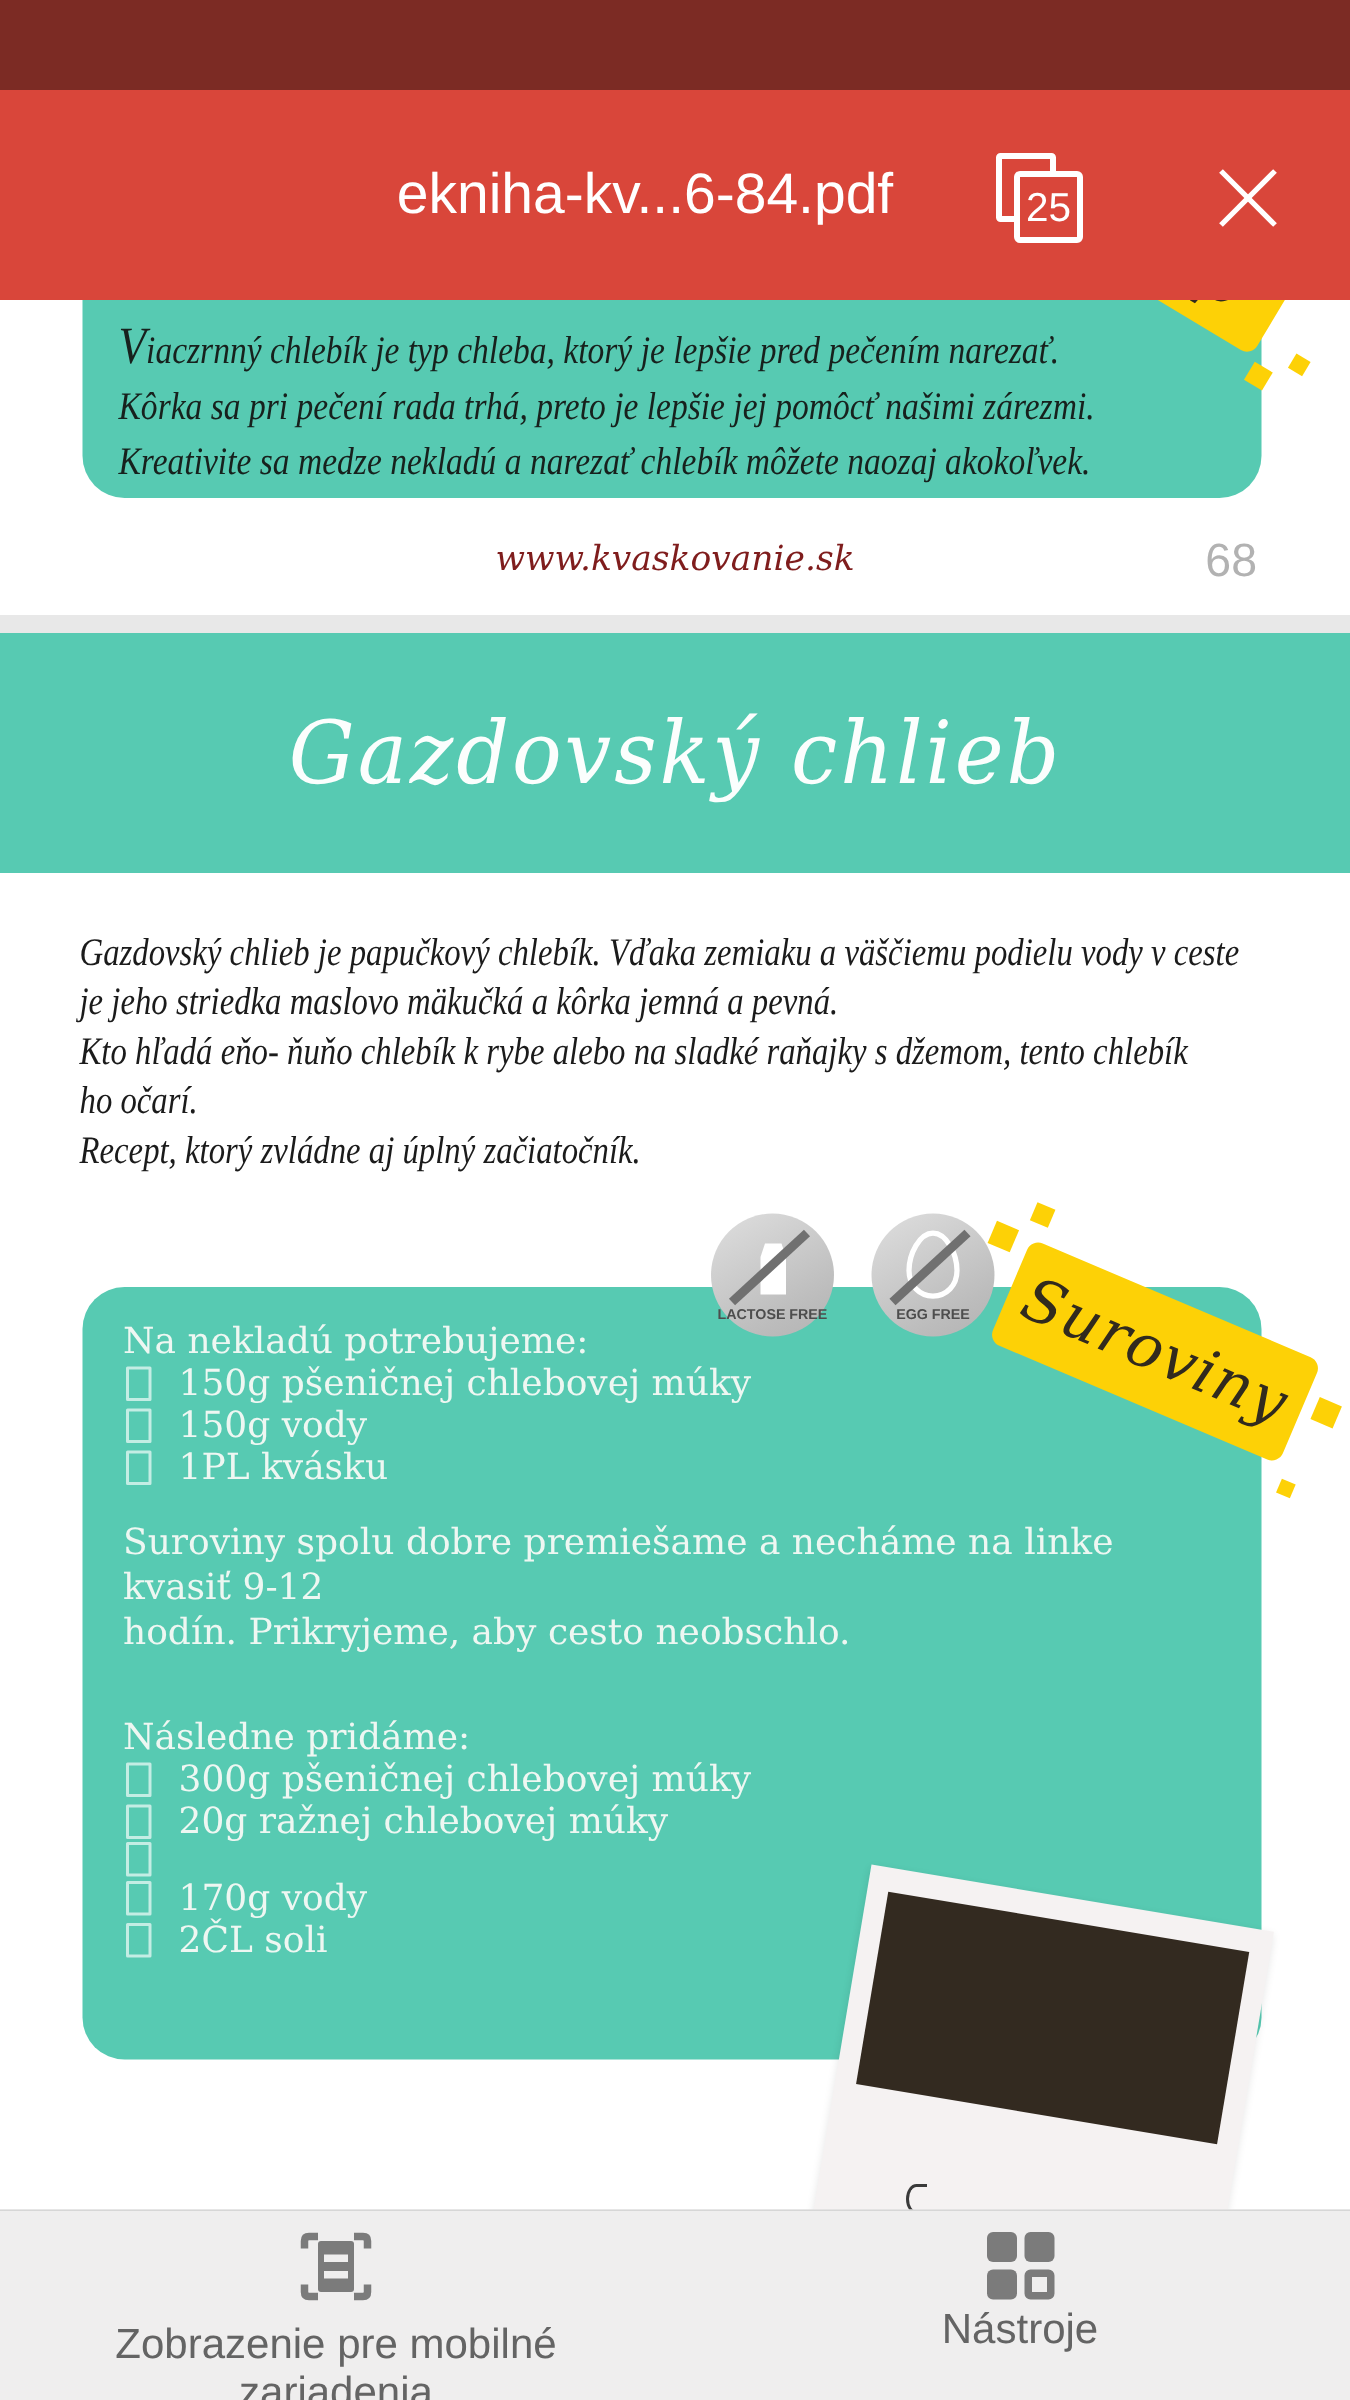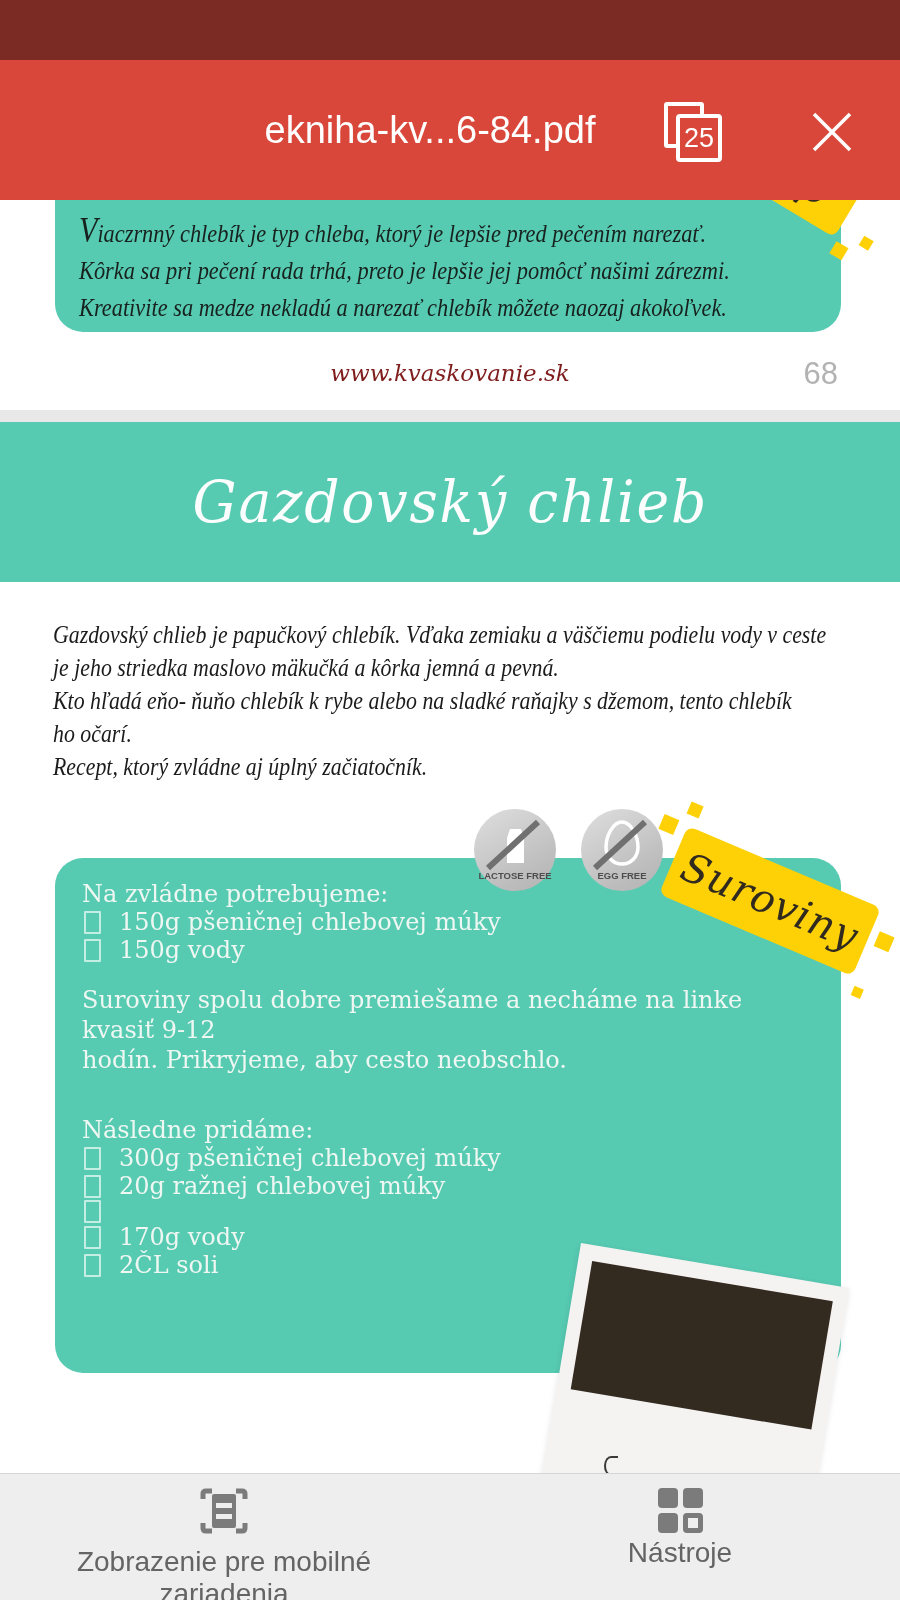--- a/index.html
+++ b/index.html
@@ -136,28 +136,32 @@
       <div class="sticker suroviny-sticker">
         <span class="sticker-label">Suroviny</span>
         <span class="sq" style="left:-26px;top:-2px;width:16px;height:16px;"></span>
         <span class="sq" style="left:-6px;top:-24px;width:13px;height:13px;"></span>
         <span class="sq" style="right:-24px;top:22px;width:16px;height:16px;"></span>
 
         <span class="sq" style="right:-16px;bottom:-18px;width:10px;height:10px;"></span>
       </div>
 
       <div class="ibox">
-        <div class="ib-h">Na zvládne potrebujeme:</div>
+        <div class="ib-h">Na nekladú potrebujeme:</div>
         <div class="ib-item">
           <span class="cb"></span>
           <span>150g pšeničnej chlebovej múky</span>
         </div>
         <div class="ib-item">
           <span class="cb"></span>
           <span>150g vody</span>
+        </div>
+        <div class="ib-item">
+          <span class="cb"></span>
+          <span>1PL kvásku</span>
         </div>
         <div class="ib-note">
           <div>Suroviny spolu dobre premiešame a necháme na linke kvasiť 9-12</div>
           <div>hodín. Prikryjeme, aby cesto neobschlo.</div>
         </div>
         <div class="ib-h ib-h2">Následne pridáme:</div>
         <div class="ib-item">
           <span class="cb"></span>
           <span>300g pšeničnej chlebovej múky</span>
         </div>

